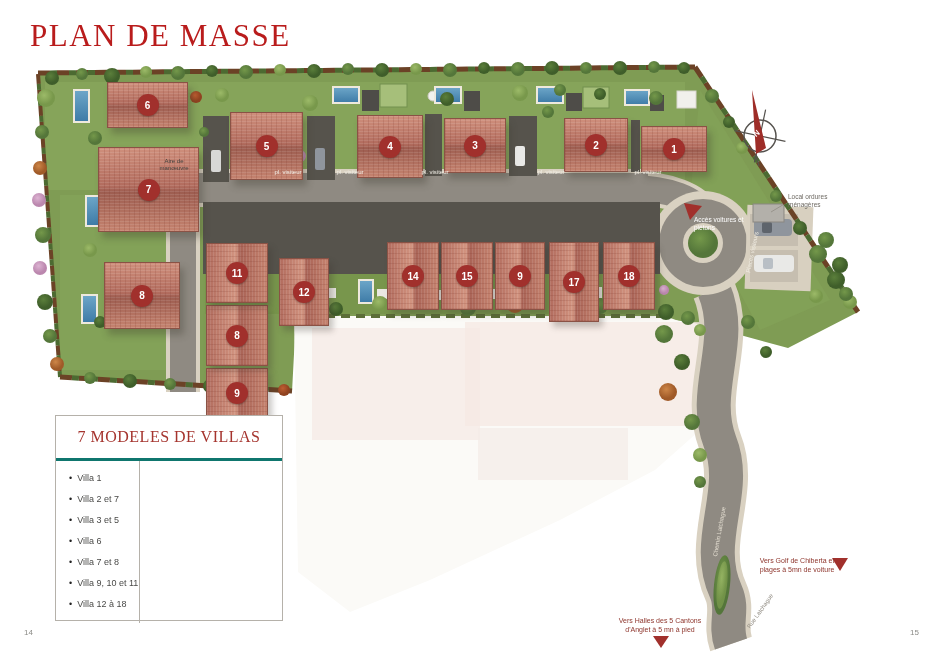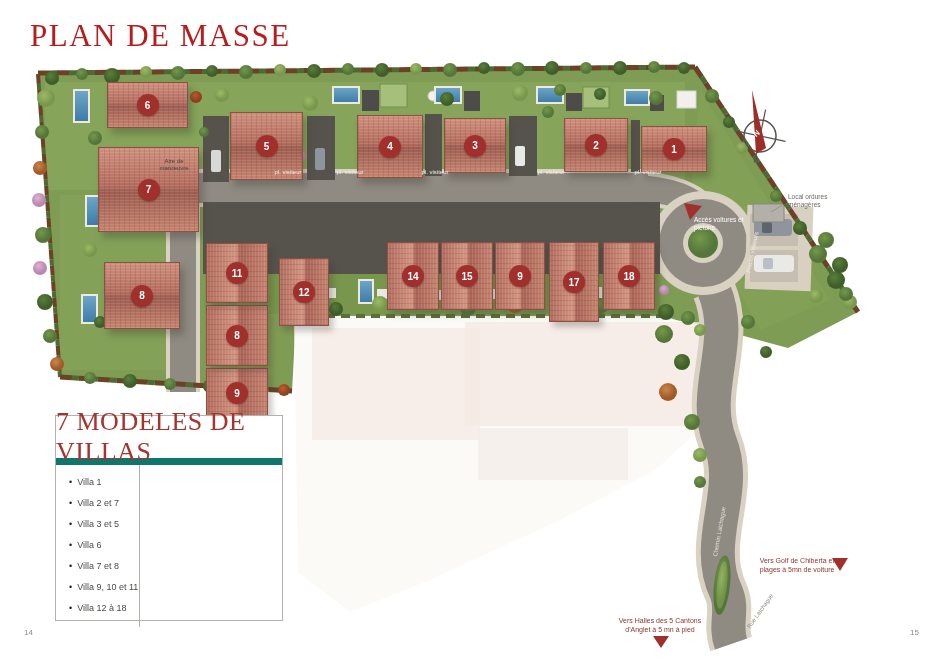--- a/index.html
+++ b/index.html
@@ -42,21 +42,21 @@
   #golf-note{left:754px;top:557px;width:86px;text-align:center;font-size:7px;line-height:1.25;color:#8e352c;}
   #halles-note{left:612px;top:617px;width:96px;text-align:center;font-size:7px;line-height:1.25;color:#8e352c;}
   #north-letter{left:754px;top:129px;font-size:8px;font-weight:bold;color:#ffffff;
     transform:rotate(-40deg);}
   .pagenum{font-size:8px;color:#8c8c88;}
   #page-left{left:24px;top:628px;} #page-right{left:910px;top:628px;}
   
   #legend{left:55px;top:415px;width:228px;height:206px;background:#ffffff;
     border:1px solid #b5b1aa;box-sizing:border-box;}
   #legend-title{height:42px;display:flex;align-items:center;justify-content:center;
-    border-bottom:7px solid #0f766e;font-family:"Liberation Serif", serif;font-size:26px;
+    border-bottom:3px solid #0f766e;font-family:"Liberation Serif", serif;font-size:16px;
     color:#a5342e;letter-spacing:0.5px;}
   #legend-body{position:relative;height:162px;}
   #legend-divider{position:absolute;left:83px;top:0;bottom:0;width:1px;background:#b5b1aa;}
   #legend-list{padding:12px 0 0 13px;}
   .legend-item{display:flex;gap:5px;margin-bottom:11px;font-size:9px;color:#4a4a48;align-items:baseline;}
   .legend-item .bullet{color:#222;font-size:9px;}
 </style>
 </head>
 <body>
 

